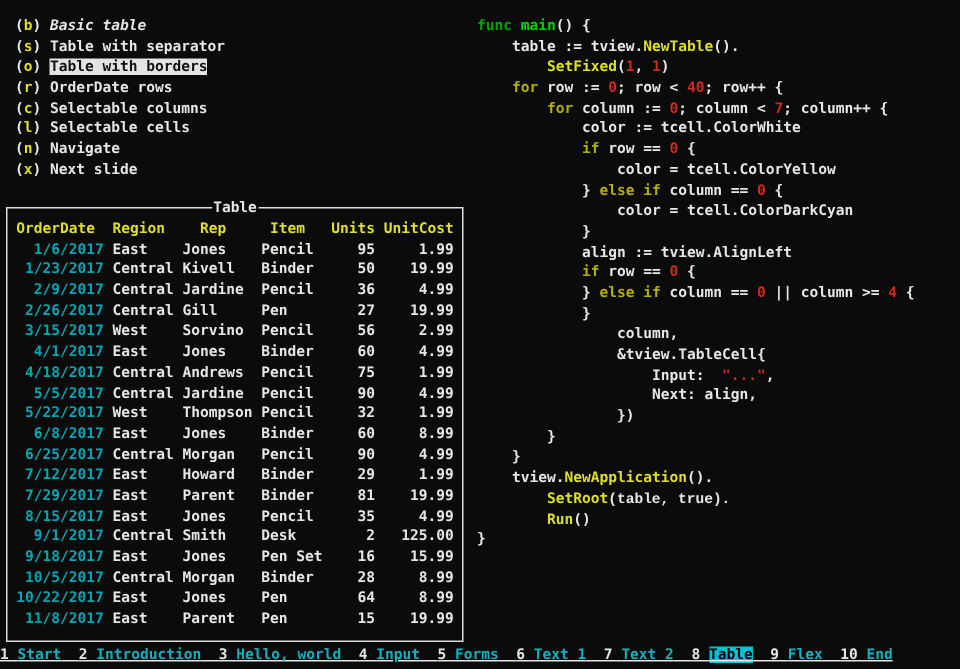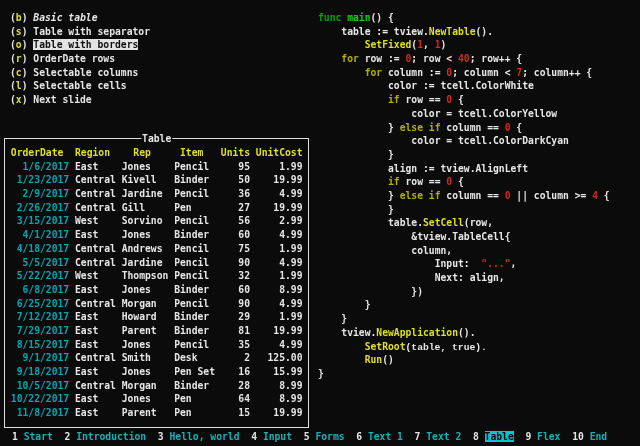--- a/index.html
+++ b/index.html
@@ -24,54 +24,54 @@
   }
   .tabletitle{
     position:absolute;top:-7px;left:50%;
     transform:translateX(-50%);
     background:#0b0b0b;
     padding:0 1px;
     line-height:13px;
     color:#e6e6e6;
     white-space:pre;
   }
-  .statusbar{position:absolute;left:12px;top:430px;white-space:pre;}
+  .statusbar{position:absolute;left:0;top:430px;white-space:pre;text-decoration:underline;}
 </style>
 </head>
 <body>
 
 <div class="screen">
   <div class="menu">
       <div class="line"><span style="color: rgb(230, 230, 230);">(</span><span style="color: rgb(223, 223, 40);">b</span><span style="color: rgb(230, 230, 230);">) </span><span style="color: rgb(230, 230, 230); font-style: italic;">Basic table</span></div>
       <div class="line"><span style="color: rgb(230, 230, 230);">(</span><span style="color: rgb(223, 223, 40);">s</span><span style="color: rgb(230, 230, 230);">) </span><span style="color: rgb(230, 230, 230);">Table with separator</span></div>
       <div class="line"><span style="color: rgb(230, 230, 230);">(</span><span style="color: rgb(223, 223, 40);">o</span><span style="color: rgb(230, 230, 230);">) </span><span style="color: rgb(17, 17, 17); background: rgb(228, 228, 228);">Table with borders</span></div>
       <div class="line"><span style="color: rgb(230, 230, 230);">(</span><span style="color: rgb(223, 223, 40);">r</span><span style="color: rgb(230, 230, 230);">) </span><span style="color: rgb(230, 230, 230);">OrderDate rows</span></div>
       <div class="line"><span style="color: rgb(230, 230, 230);">(</span><span style="color: rgb(223, 223, 40);">c</span><span style="color: rgb(230, 230, 230);">) </span><span style="color: rgb(230, 230, 230);">Selectable columns</span></div>
       <div class="line"><span style="color: rgb(230, 230, 230);">(</span><span style="color: rgb(223, 223, 40);">l</span><span style="color: rgb(230, 230, 230);">) </span><span style="color: rgb(230, 230, 230);">Selectable cells</span></div>
+      <div class="line"><span style="color: rgb(230, 230, 230);">(</span><span style="color: rgb(223, 223, 40);">n</span><span style="color: rgb(230, 230, 230);">) </span><span style="color: rgb(230, 230, 230);">Navigate</span></div>
       <div class="line"><span style="color: rgb(230, 230, 230);">(</span><span style="color: rgb(223, 223, 40);">x</span><span style="color: rgb(230, 230, 230);">) </span><span style="color: rgb(230, 230, 230);">Next slide</span></div>
     </div>
   <div class="code">
       <div class="line"><span style="color: rgb(0, 166, 0);">func</span><span style="color: rgb(230, 230, 230);"> </span><span style="color: rgb(0, 212, 0);">main</span><span style="color: rgb(230, 230, 230);">() {</span></div>
       <div class="line"><span style="color: rgb(230, 230, 230);">    table := tview.</span><span style="color: rgb(223, 223, 40);">NewTable</span><span style="color: rgb(230, 230, 230);">().</span></div>
       <div class="line"><span style="color: rgb(230, 230, 230);">        </span><span style="color: rgb(223, 223, 40);">SetFixed</span><span style="color: rgb(230, 230, 230);">(</span><span style="color: rgb(207, 42, 30);">1</span><span style="color: rgb(230, 230, 230);">, </span><span style="color: rgb(207, 42, 30);">1</span><span style="color: rgb(230, 230, 230);">)</span></div>
       <div class="line"><span style="color: rgb(230, 230, 230);">    </span><span style="color: rgb(180, 174, 0);">for</span><span style="color: rgb(230, 230, 230);"> row := </span><span style="color: rgb(207, 42, 30);">0</span><span style="color: rgb(230, 230, 230);">; row &lt; </span><span style="color: rgb(207, 42, 30);">40</span><span style="color: rgb(230, 230, 230);">; row++ {</span></div>
       <div class="line"><span style="color: rgb(230, 230, 230);">        </span><span style="color: rgb(180, 174, 0);">for</span><span style="color: rgb(230, 230, 230);"> column := </span><span style="color: rgb(207, 42, 30);">0</span><span style="color: rgb(230, 230, 230);">; column &lt; </span><span style="color: rgb(207, 42, 30);">7</span><span style="color: rgb(230, 230, 230);">; column++ {</span></div>
       <div class="line"><span style="color: rgb(230, 230, 230);">            color := tcell.ColorWhite</span></div>
       <div class="line"><span style="color: rgb(230, 230, 230);">            </span><span style="color: rgb(180, 174, 0);">if</span><span style="color: rgb(230, 230, 230);"> row == </span><span style="color: rgb(207, 42, 30);">0</span><span style="color: rgb(230, 230, 230);"> {</span></div>
       <div class="line"><span style="color: rgb(230, 230, 230);">                color = tcell.ColorYellow</span></div>
       <div class="line"><span style="color: rgb(230, 230, 230);">            } </span><span style="color: rgb(180, 174, 0);">else</span><span style="color: rgb(230, 230, 230);"> </span><span style="color: rgb(180, 174, 0);">if</span><span style="color: rgb(230, 230, 230);"> column == </span><span style="color: rgb(207, 42, 30);">0</span><span style="color: rgb(230, 230, 230);"> {</span></div>
       <div class="line"><span style="color: rgb(230, 230, 230);">                color = tcell.ColorDarkCyan</span></div>
       <div class="line"><span style="color: rgb(230, 230, 230);">            }</span></div>
       <div class="line"><span style="color: rgb(230, 230, 230);">            align := tview.AlignLeft</span></div>
       <div class="line"><span style="color: rgb(230, 230, 230);">            </span><span style="color: rgb(180, 174, 0);">if</span><span style="color: rgb(230, 230, 230);"> row == </span><span style="color: rgb(207, 42, 30);">0</span><span style="color: rgb(230, 230, 230);"> {</span></div>
       <div class="line"><span style="color: rgb(230, 230, 230);">            } </span><span style="color: rgb(180, 174, 0);">else</span><span style="color: rgb(230, 230, 230);"> </span><span style="color: rgb(180, 174, 0);">if</span><span style="color: rgb(230, 230, 230);"> column == </span><span style="color: rgb(207, 42, 30);">0</span><span style="color: rgb(230, 230, 230);"> || column &gt;= </span><span style="color: rgb(207, 42, 30);">4</span><span style="color: rgb(230, 230, 230);"> {</span></div>
       <div class="line"><span style="color: rgb(230, 230, 230);">            }</span></div>
-      <div class="line"><span style="color: rgb(230, 230, 230);">            table.</span><span style="color: rgb(223, 223, 40);">SetCell</span><span style="color: rgb(230, 230, 230);">(row,</span></div>
+      <div class="line"><span style="color: rgb(230, 230, 230);">                column,</span></div>
       <div class="line"><span style="color: rgb(230, 230, 230);">                &amp;tview.TableCell{</span></div>
-      <div class="line"><span style="color: rgb(230, 230, 230);">                column,</span></div>
       <div class="line"><span style="color: rgb(230, 230, 230);">                    Input:  </span><span style="color: rgb(207, 42, 30);">"..."</span><span style="color: rgb(230, 230, 230);">,</span></div>
       <div class="line"><span style="color: rgb(230, 230, 230);">                    Next: align,</span></div>
       <div class="line"><span style="color: rgb(230, 230, 230);">                })</span></div>
       <div class="line"><span style="color: rgb(230, 230, 230);">        }</span></div>
       <div class="line"><span style="color: rgb(230, 230, 230);">    }</span></div>
       <div class="line"><span style="color: rgb(230, 230, 230);">    tview.</span><span style="color: rgb(223, 223, 40);">NewApplication</span><span style="color: rgb(230, 230, 230);">().</span></div>
       <div class="line"><span style="color: rgb(230, 230, 230);">        </span><span style="color: rgb(223, 223, 40);">SetRoot</span><span style="color: rgb(230, 230, 230); font-family: Liberation Mono, monospace;">(table, true).</span></div>
       <div class="line"><span style="color: rgb(230, 230, 230);">        </span><span style="color: rgb(223, 223, 40);">Run</span><span style="color: rgb(230, 230, 230);">()</span></div>
       <div class="line"><span style="color: rgb(230, 230, 230);">}</span></div>
     </div>

